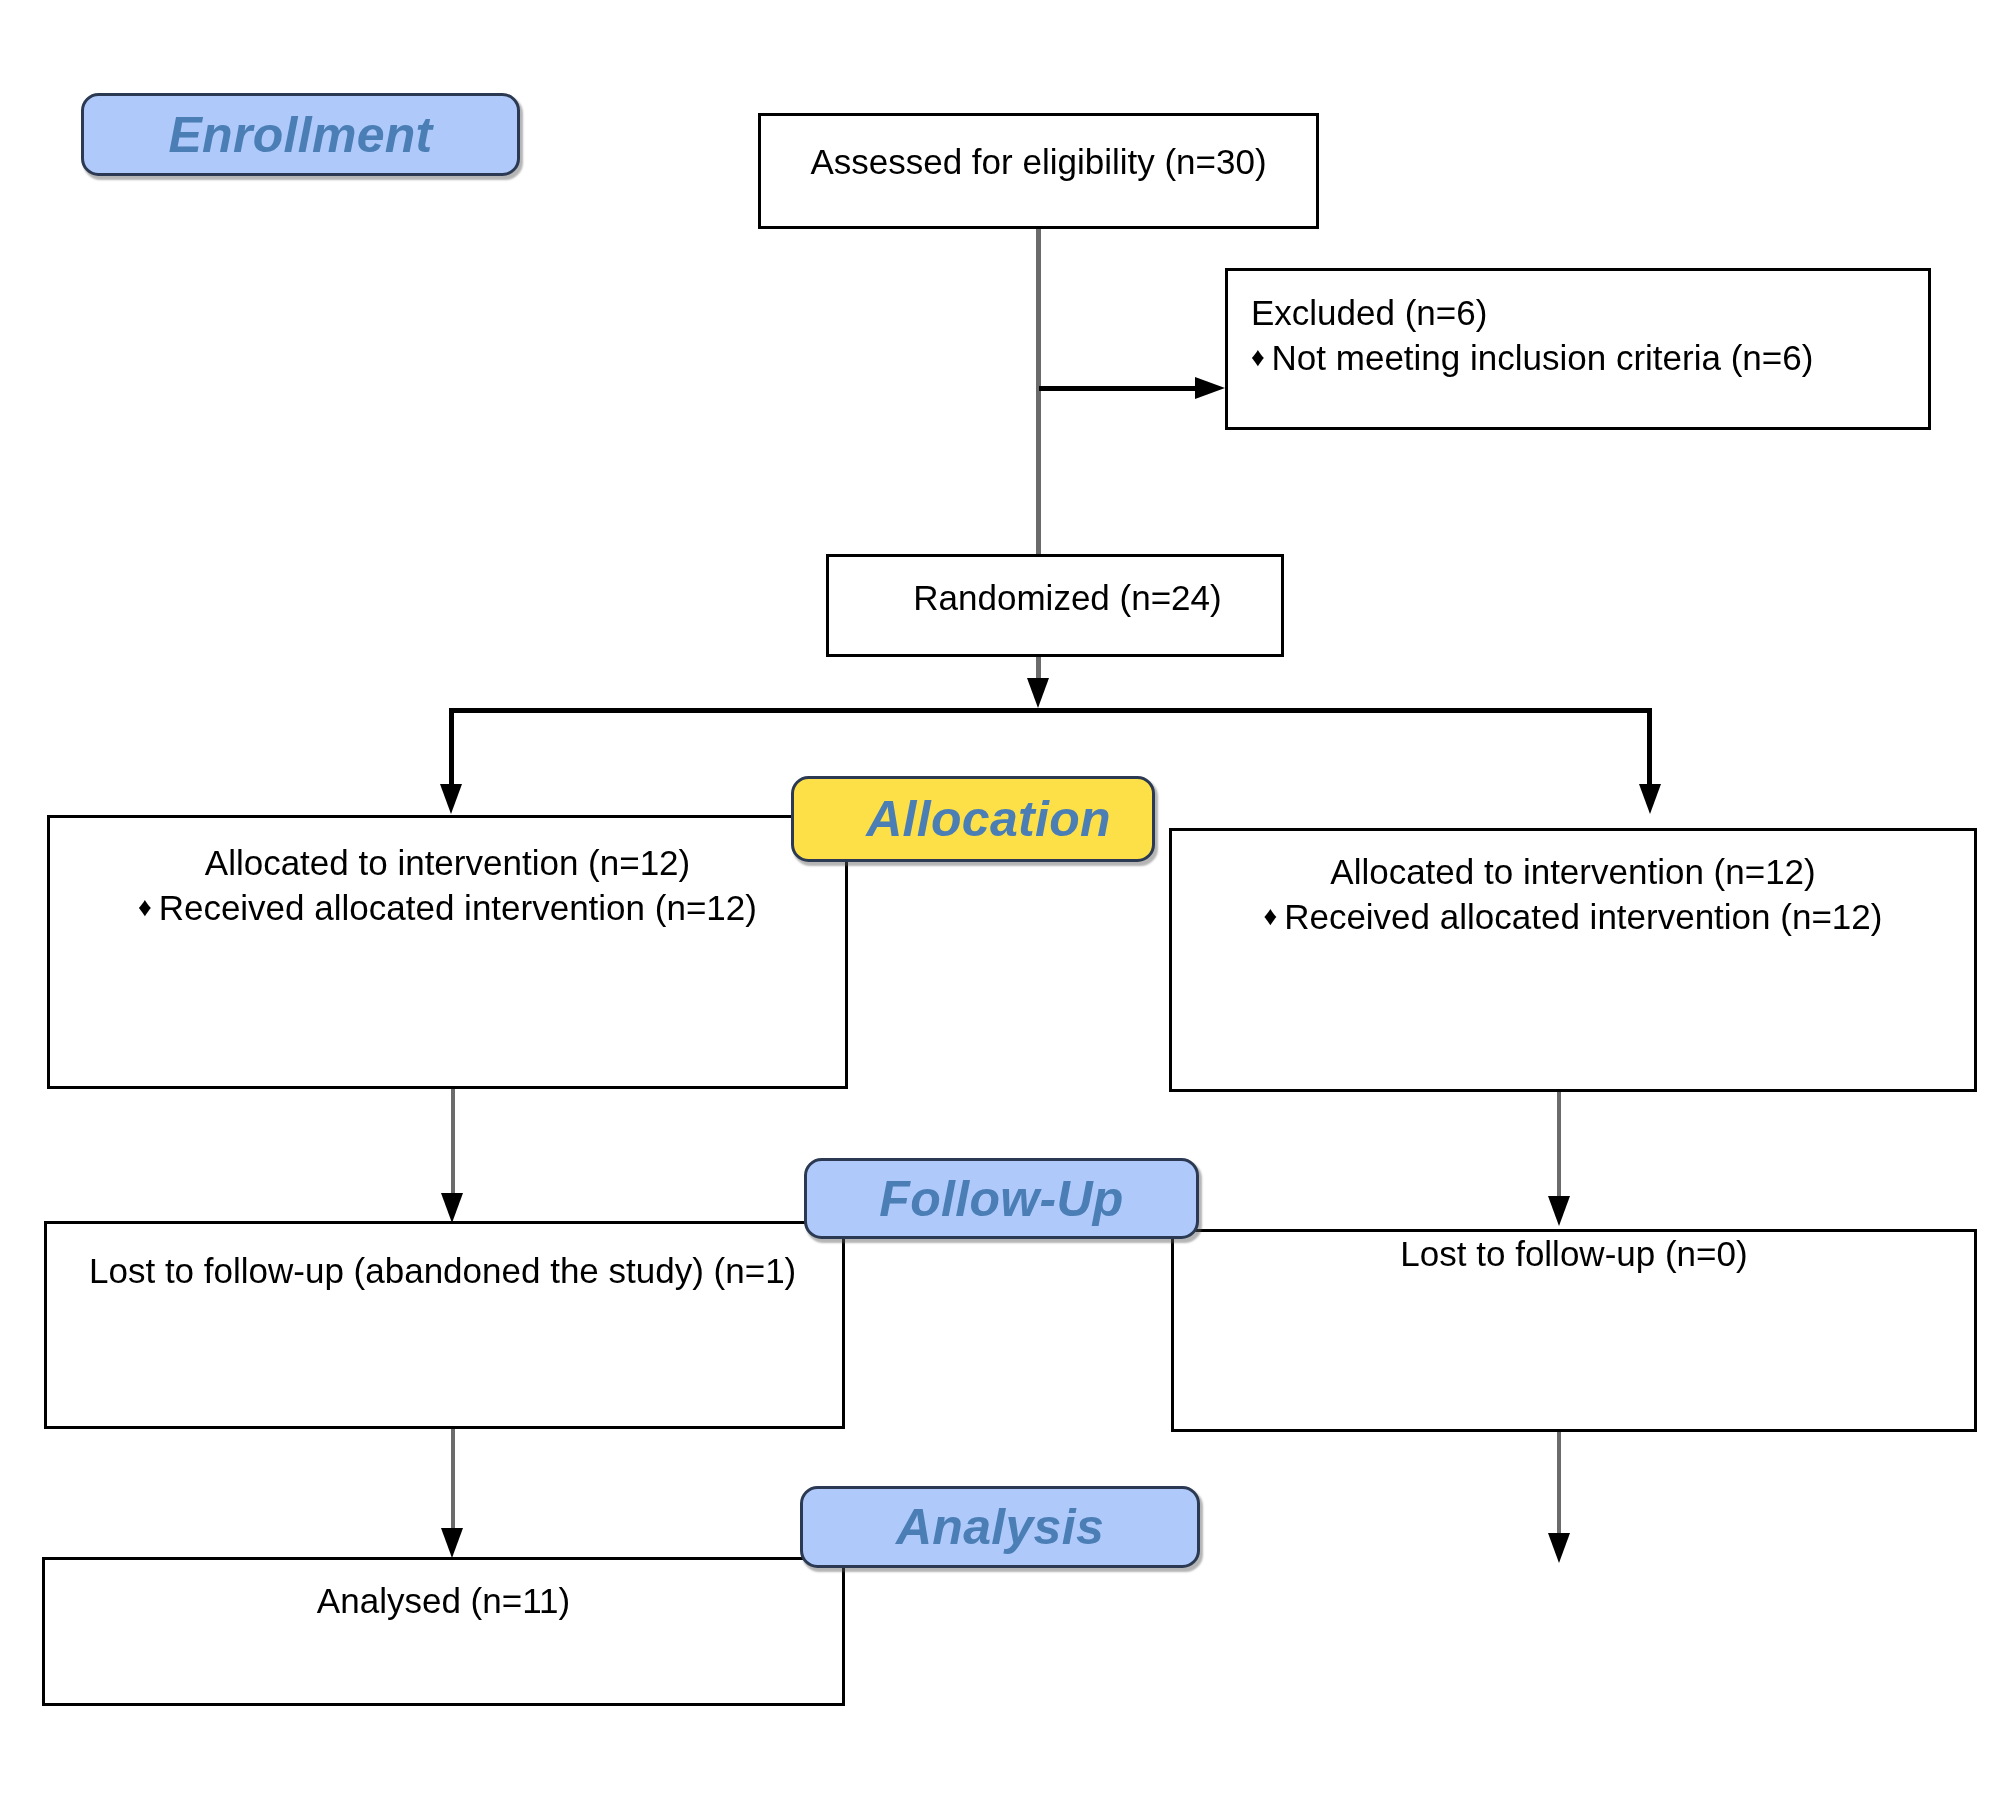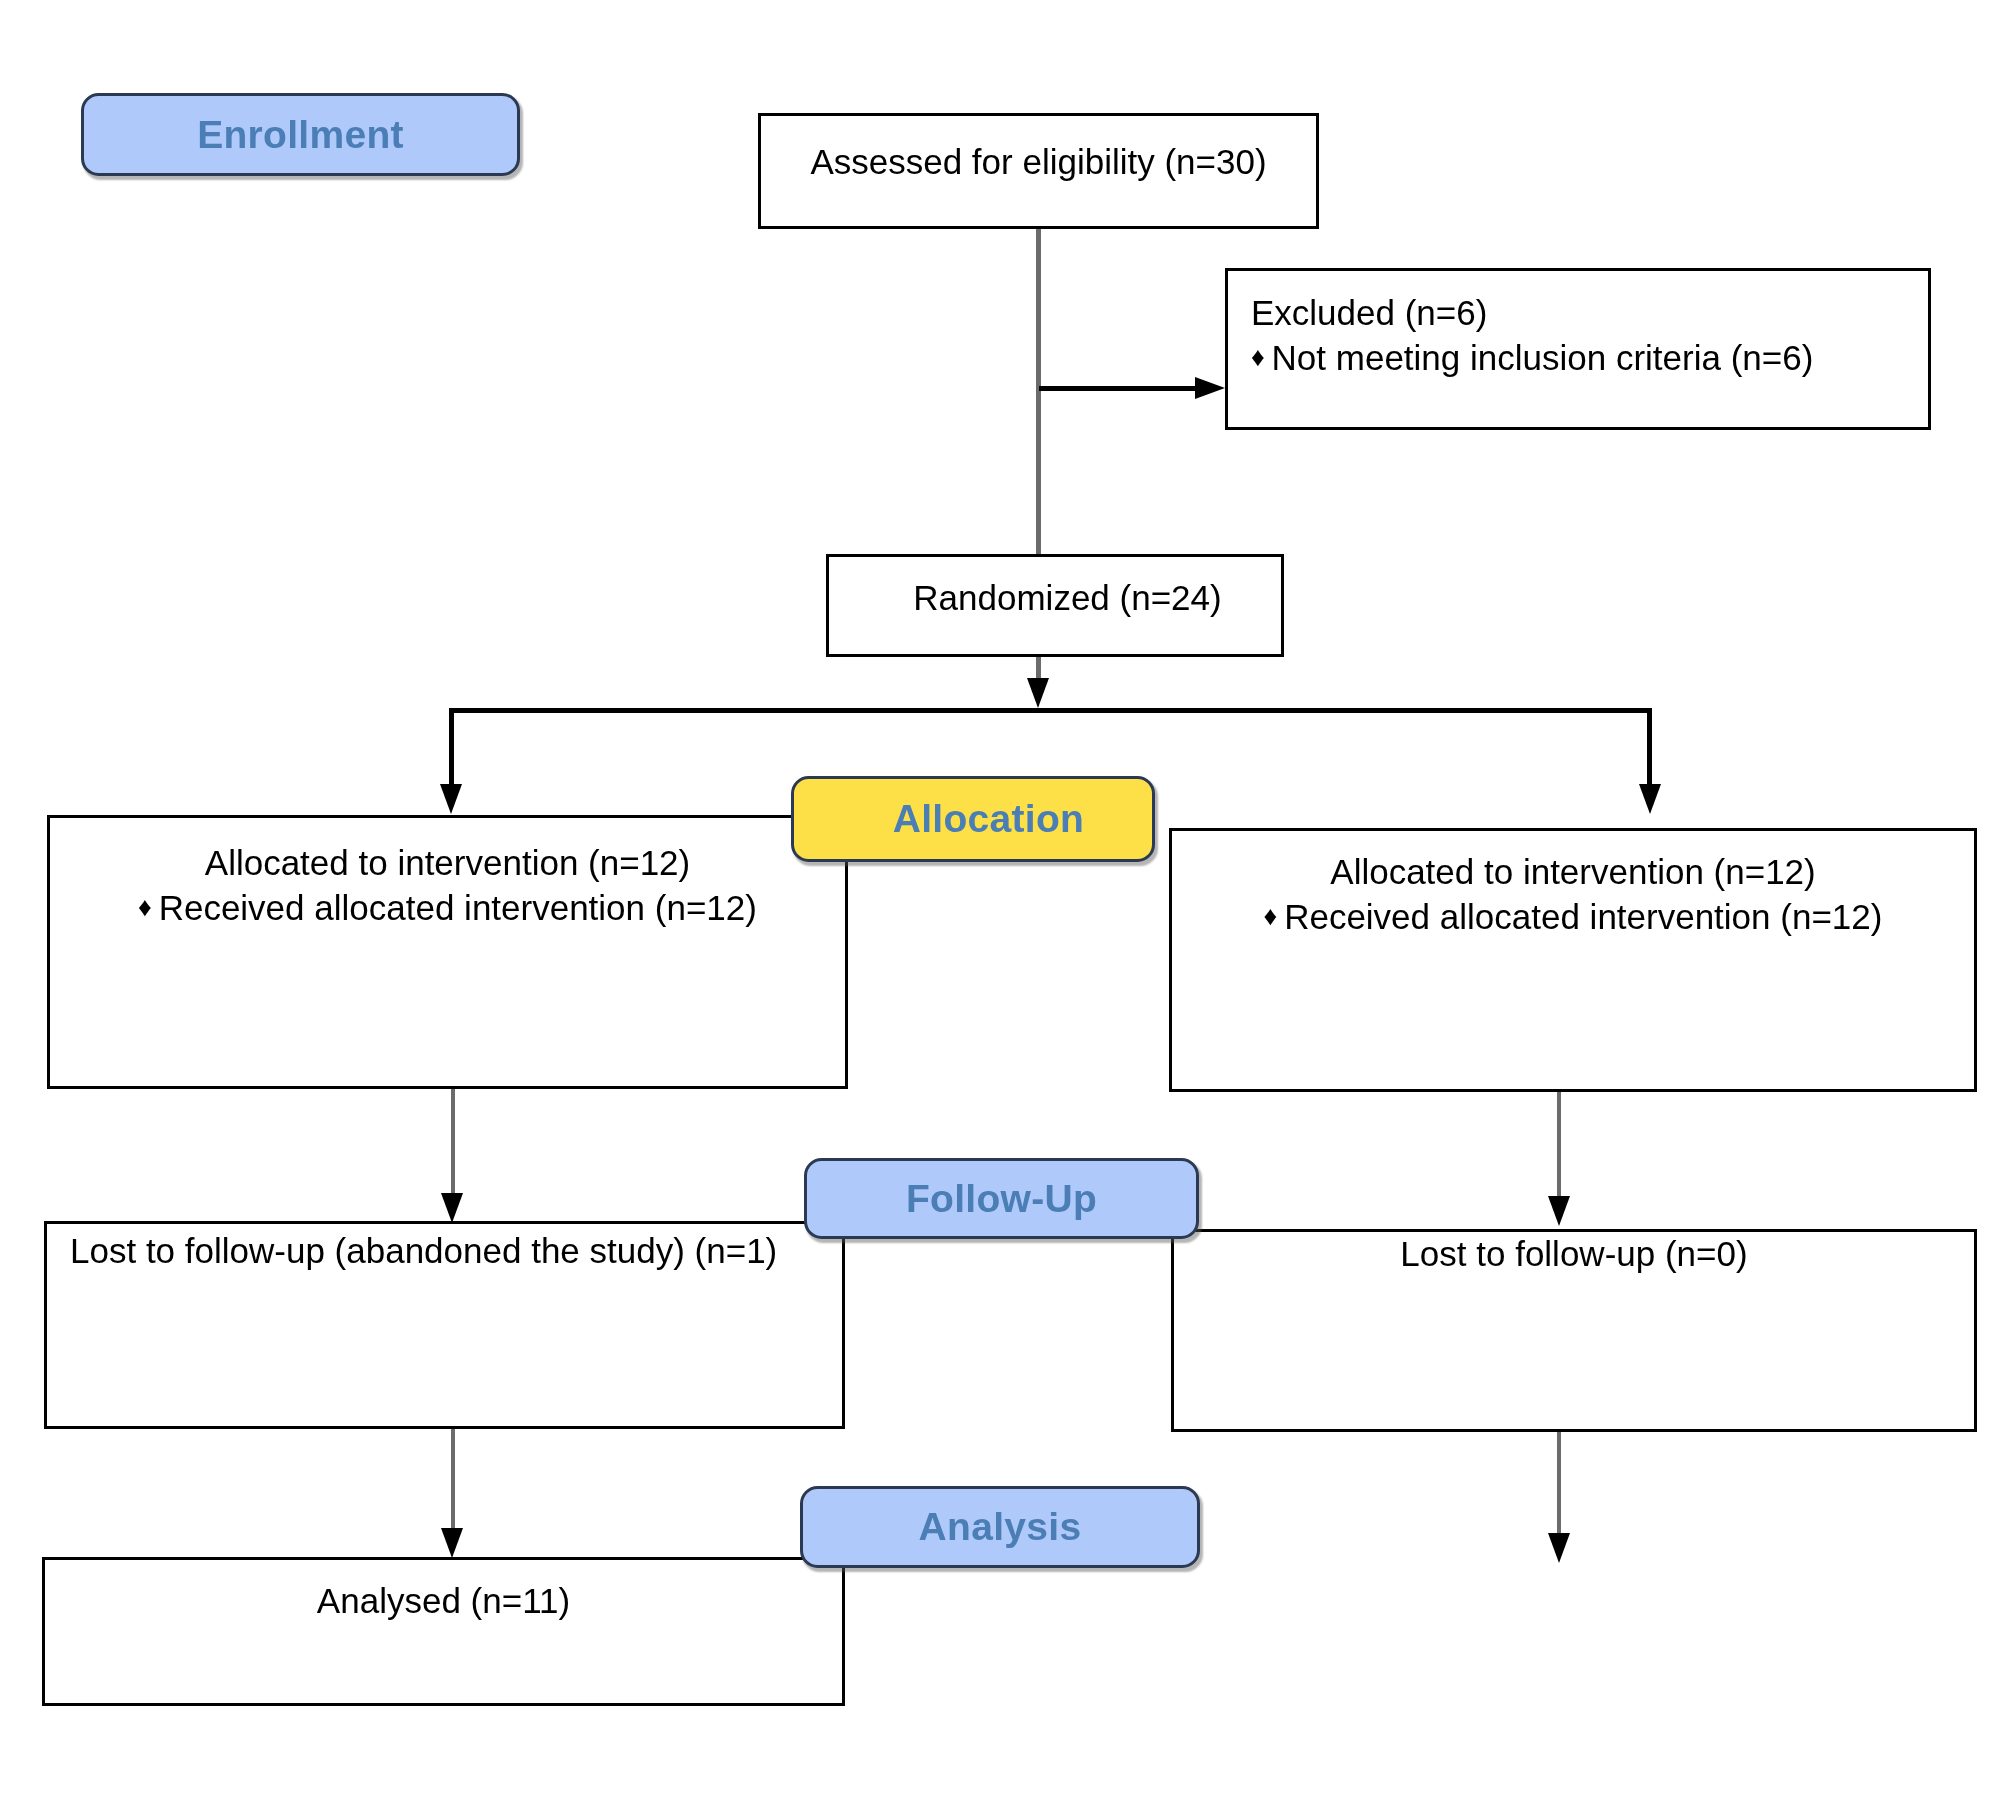--- a/index.html
+++ b/index.html
@@ -55,23 +55,24 @@
     border: 3.4px solid #2b3a52;
     border-radius: 17.6px;
     display: flex;
     align-items: center;
     justify-content: center;
     z-index: 9;
     box-shadow: 2.7px 3.4px 2px rgba(90, 90, 90, 0.45);
   }
   .banner-label {
     font-weight: bold;
-    font-size: 39px;
+    font-size: 50px;
     letter-spacing: 0.3px;
     white-space: nowrap;
+    font-style: italic;
   }
   
   .vline, .hline {
     position: absolute;
     background: #000000;
     z-index: 2;
   }
   .vline-thin, .hline-thin {
     position: absolute;
     background: #6b6b6b;
@@ -164,21 +165,21 @@
   <div class="arrow-down" style="left:441px; top:1193px;"></div>
 
   <div class="vline-thin" style="left:1557px; top:1092px; width:4px; height:112px;"></div>
   <div class="arrow-down" style="left:1548px; top:1196px;"></div>
 
   <div class="banner" style="left:804px; top:1158px; width:395px; height:81px; background:#AFC9FB;">
     <span class="banner-label" style="color:#4A7EB5;">Follow-Up</span>
   </div>
 
   <div class="box" style="left:44px; top:1221px; width:801px; height:208px;">
-    <div class="box-text pad" style="padding-top:5px; text-align:left;">Lost to follow-up (abandoned the study) (n=1)</div>
+    <div class="box-text pad" style="padding-top:25px; text-align:left;margin-left:19px;">Lost to follow-up (abandoned the study) (n=1)</div>
   </div>
 
   <div class="box" style="left:1171px; top:1229px; width:806px; height:203px;">
     <div class="box-text pad" style="padding-top:0; text-align:center;">Lost to follow-up (n=0)</div>
   </div>
 
   <div class="vline-thin" style="left:451px; top:1429px; width:4px; height:105px;"></div>
   <div class="arrow-down" style="left:441px; top:1528px;"></div>
 
   <div class="vline-thin" style="left:1557px; top:1428px; width:4px; height:112px;"></div>

